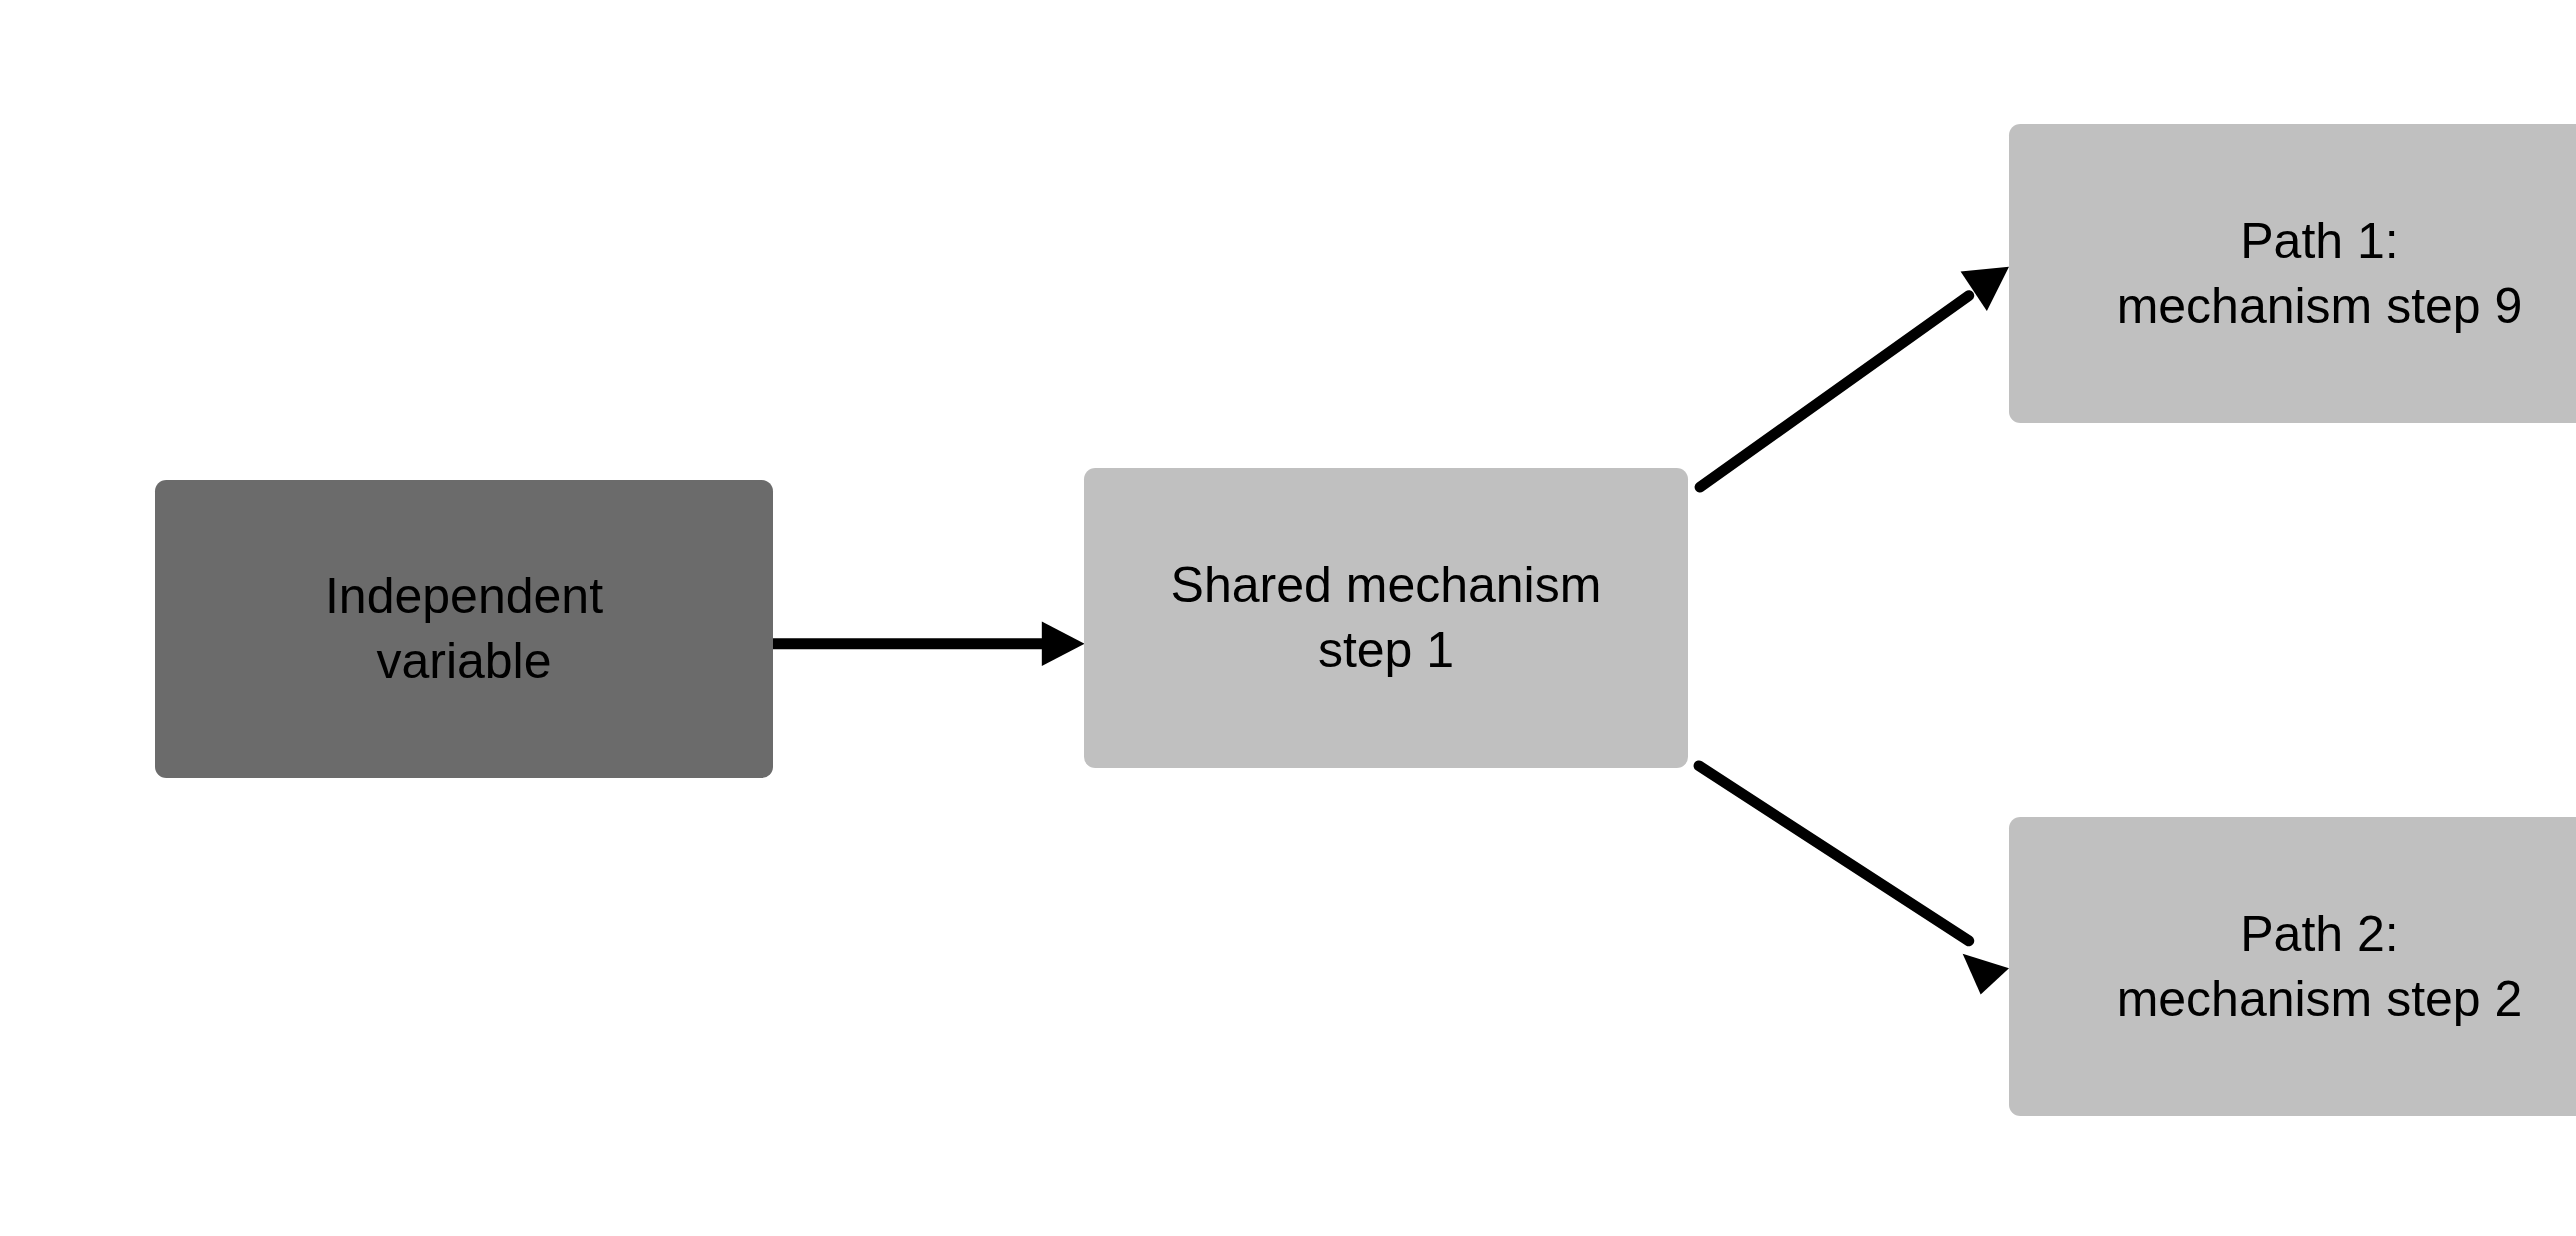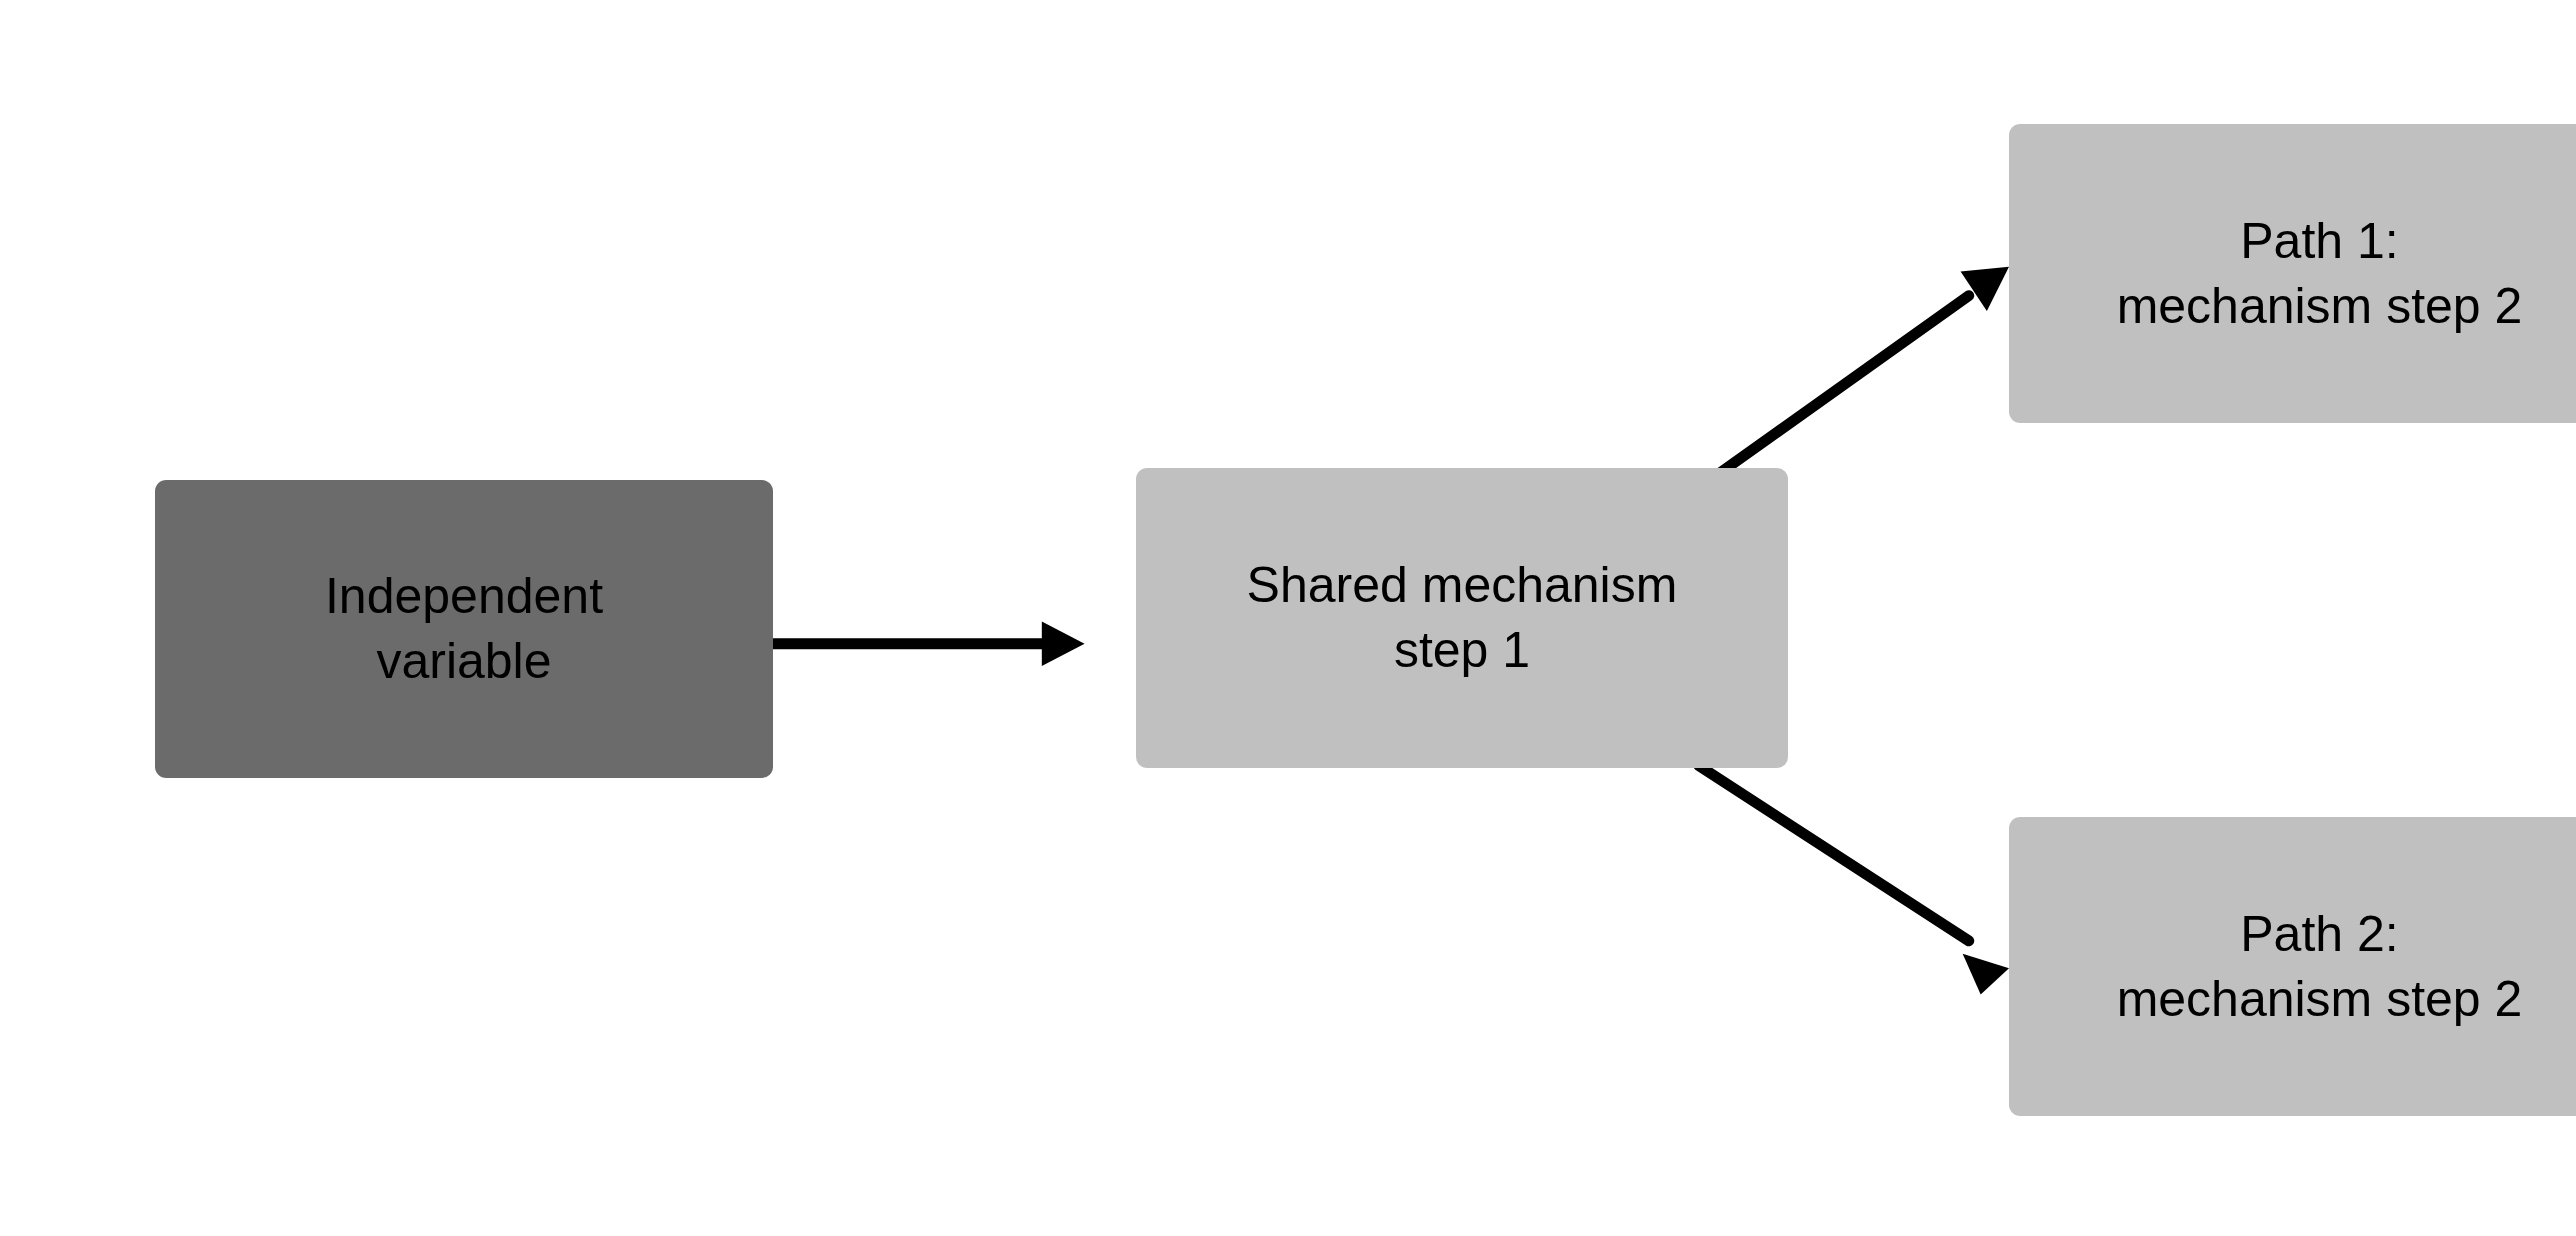--- a/index.html
+++ b/index.html
@@ -81,28 +81,28 @@
       <polygon class="edge-head" points="5703,1498 5610,1507 5662,1582"></polygon>
     </g>
 
   </svg>
 
   <div class="node node-dark" style="left:155px; top:468px; width:618px; height:298px;margin-top:12px;">
     <span>Independent
 variable</span>
   </div>
 
-  <div class="node node-light" style="left:1136px; top:468px; width:652px; height:300px;">
+  <div class="node node-light" style="left:1084px; top:468px; width:604px; height:300px;">
     <span>Shared mechanism
 step 1</span>
   </div>
 
   <div class="node node-light" style="left:2009px; top:124px; width:621px; height:299px;">
     <span>Path 1:
-mechanism step 2</span>
+mechanism step 9</span>
   </div>
 
   <div class="node node-light" style="left:2009px; top:817px; width:621px; height:299px;">
     <span>Path 2:
 mechanism step 2</span>
   </div>
 
 </div>
 
 

